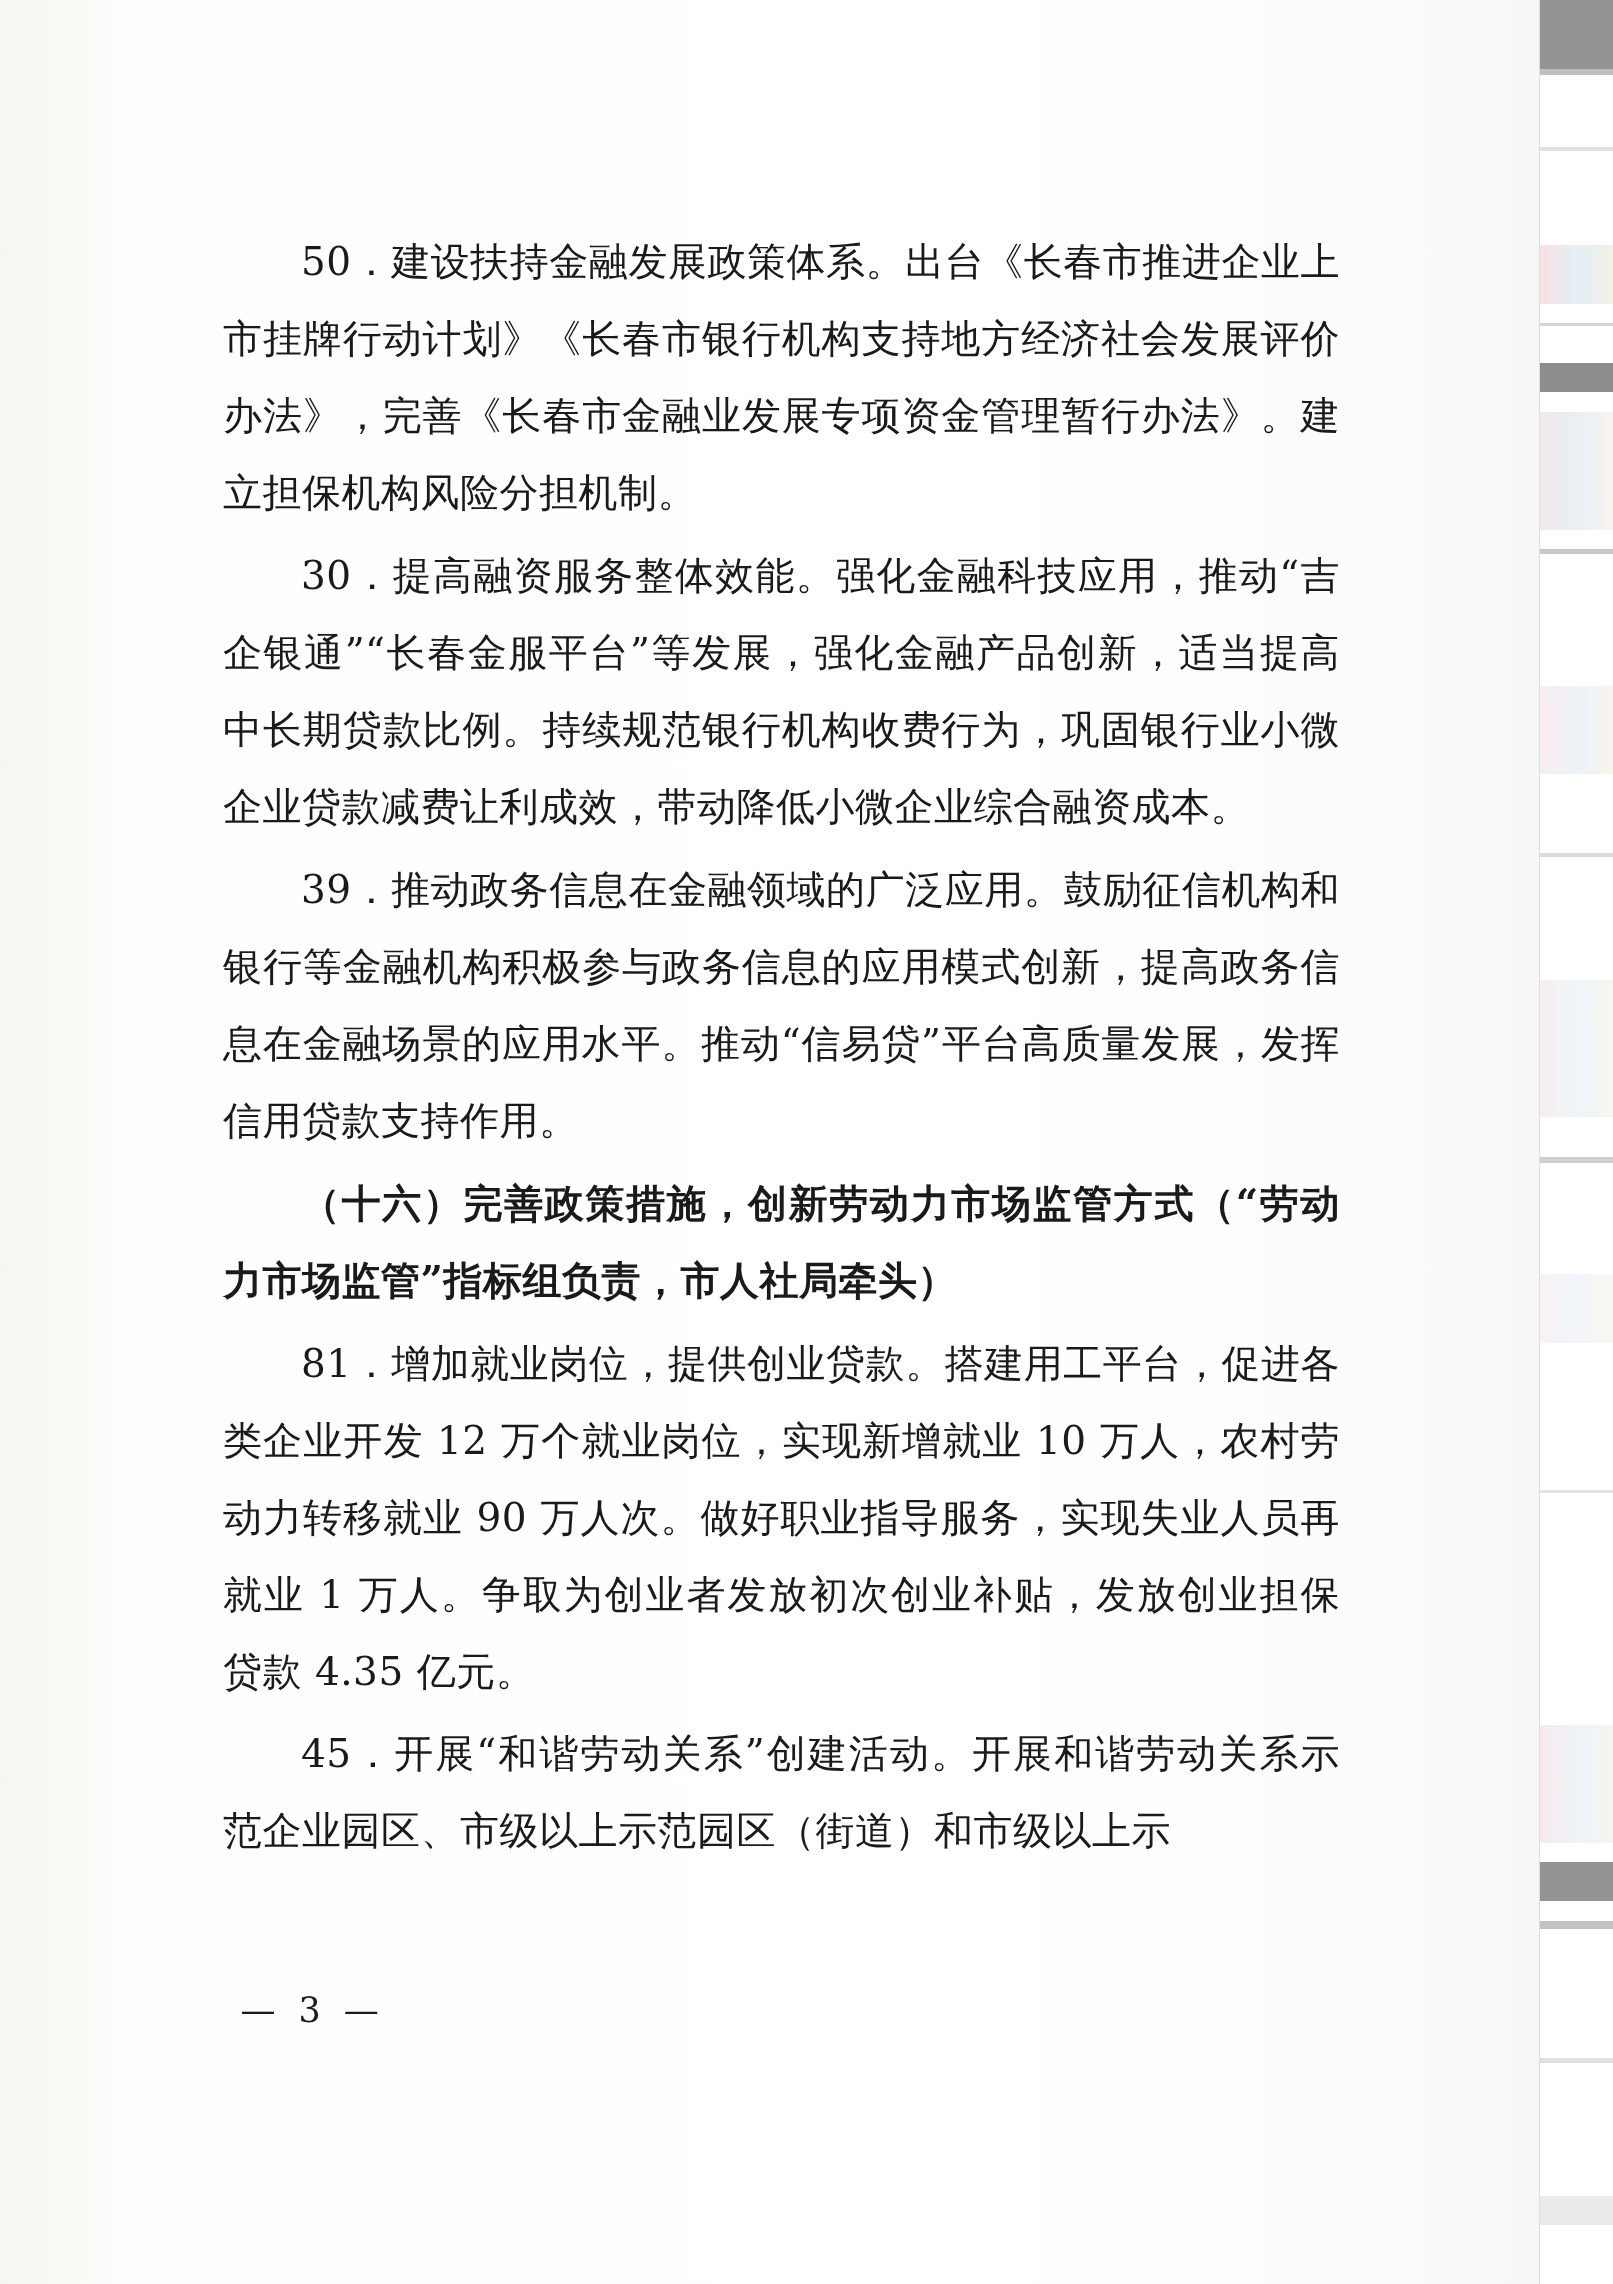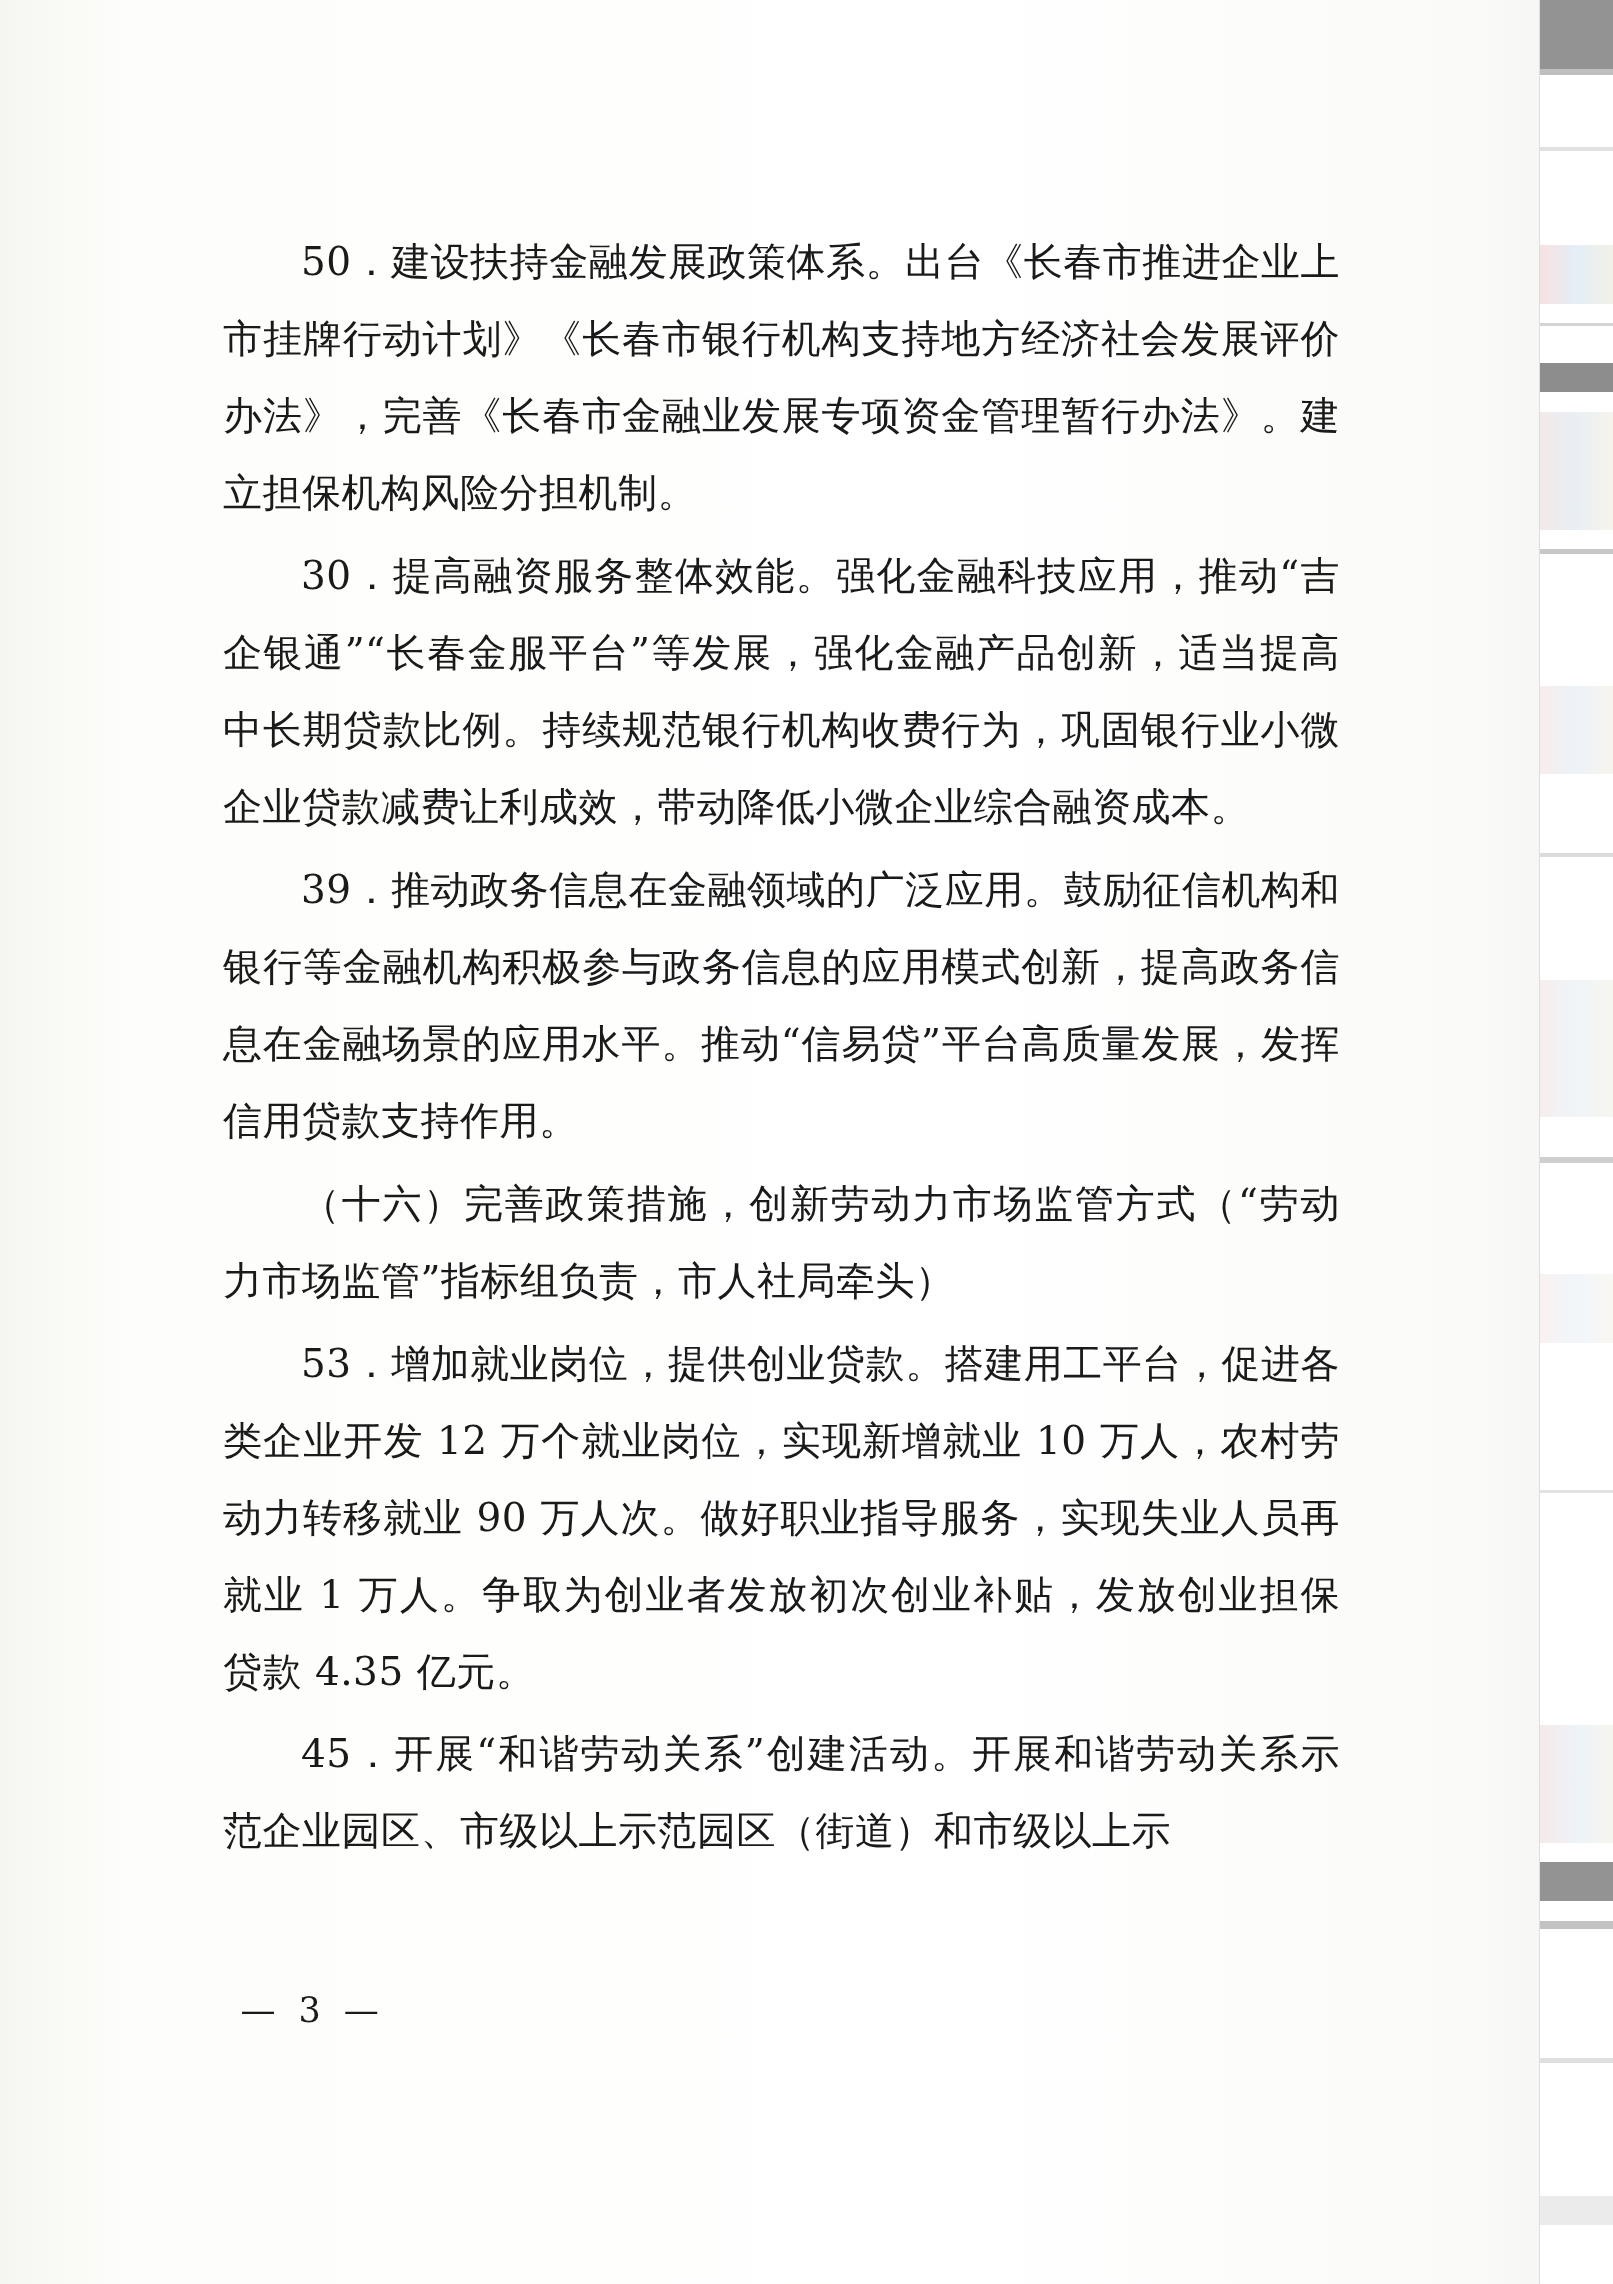--- a/index.html
+++ b/index.html
@@ -58,21 +58,21 @@
     font-size: 39px;
     line-height: 77px;
     letter-spacing: 0.5px;
     color: #1a1a1a;
     text-align: justify;
     text-justify: inter-ideograph;
     text-indent: 2em;
     font-family: "DejaVu Serif", "Liberation Serif", serif;
   }
   p.para.heading {
-    font-weight: normal;
+    font-weight: bold;
   }
   .page-number {
     position: absolute;
     left: 223px;
     top: 1990px;
     width: 1117px;
     font-size: 35px;
     color: #1a1a1a;
     letter-spacing: 5.9px;
     font-family: "DejaVu Serif", "Liberation Serif", serif;
@@ -89,21 +89,21 @@
 
   <div class="paper-tint"></div>
 
   <div class="content">
 
     <div class="doc-body">
       <p class="para">50．建设扶持金融发展政策体系。出台《长春市推进企业上市挂牌行动计划》《长春市银行机构支持地方经济社会发展评价办法》，完善《长春市金融业发展专项资金管理暂行办法》。建立担保机构风险分担机制。</p>
       <p class="para">30．提高融资服务整体效能。强化金融科技应用，推动“吉企银通”“长春金服平台”等发展，强化金融产品创新，适当提高中长期贷款比例。持续规范银行机构收费行为，巩固银行业小微企业贷款减费让利成效，带动降低小微企业综合融资成本。</p>
       <p class="para">39．推动政务信息在金融领域的广泛应用。鼓励征信机构和银行等金融机构积极参与政务信息的应用模式创新，提高政务信息在金融场景的应用水平。推动“信易贷”平台高质量发展，发挥信用贷款支持作用。</p>
       <p class="para heading">（十六）完善政策措施，创新劳动力市场监管方式（“劳动力市场监管”指标组负责，市人社局牵头）</p>
-      <p class="para">53．增加就业岗位，提供创业贷款。搭建用工平台，促进各类企业开发 12 万个就业岗位，实现新增就业 10 万人，农村劳动力转移就业 90 万人次。做好职业指导服务，实现失业人员再就业 1 万人。争取为创业者发放初次创业补贴，发放创业担保贷款 4.35 亿元。</p>
+      <p class="para">81．增加就业岗位，提供创业贷款。搭建用工平台，促进各类企业开发 12 万个就业岗位，实现新增就业 10 万人，农村劳动力转移就业 90 万人次。做好职业指导服务，实现失业人员再就业 1 万人。争取为创业者发放初次创业补贴，发放创业担保贷款 4.35 亿元。</p>
       <p class="para">45．开展“和谐劳动关系”创建活动。开展和谐劳动关系示范企业园区、市级以上示范园区（街道）和市级以上示</p>
     </div>
 
     <div class="page-number">
       <span class="pn-inner">—  3  —</span>
     </div>
 
   </div>
 
   <div class="scan-edge">

